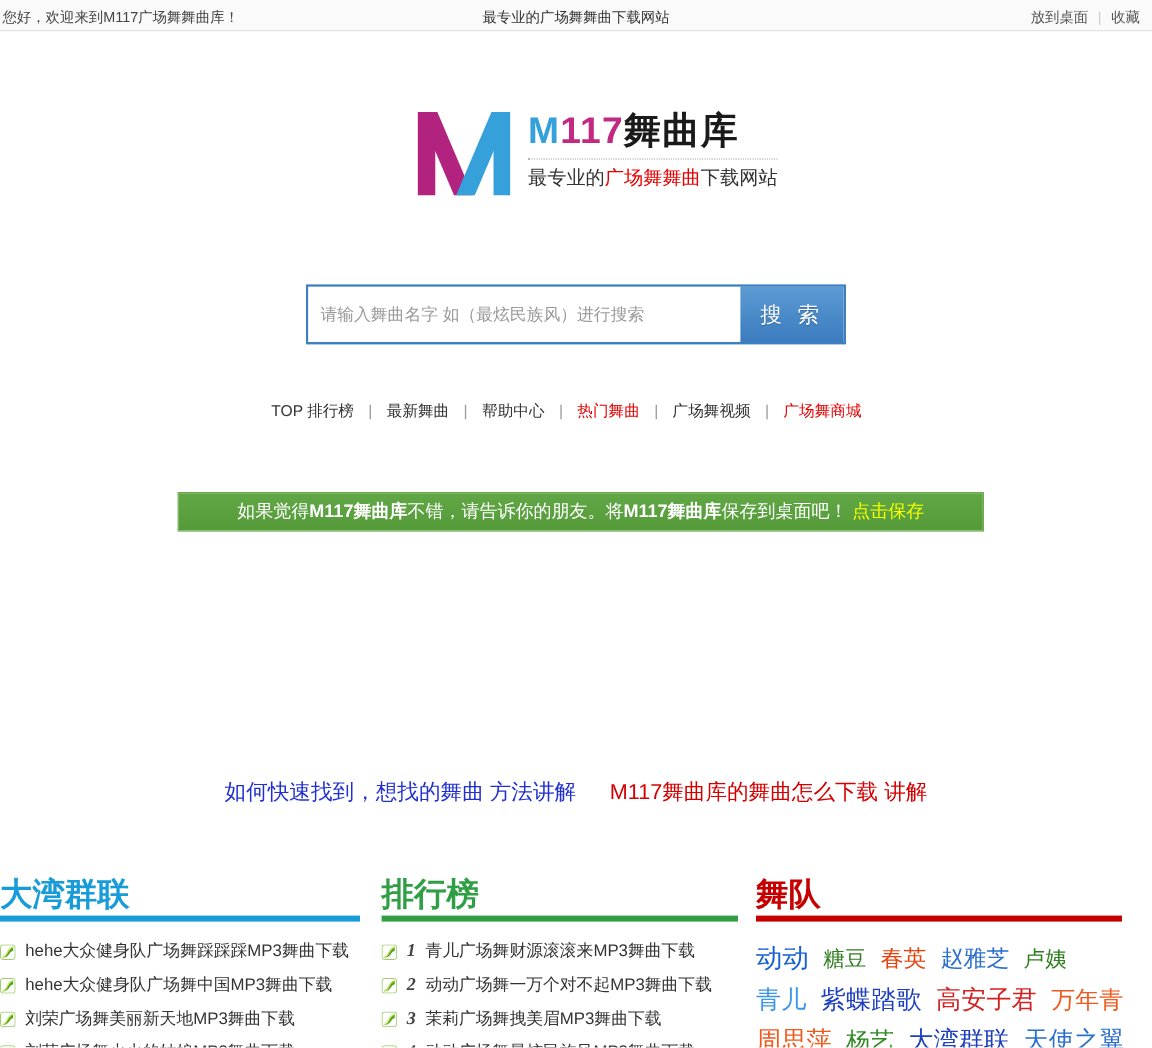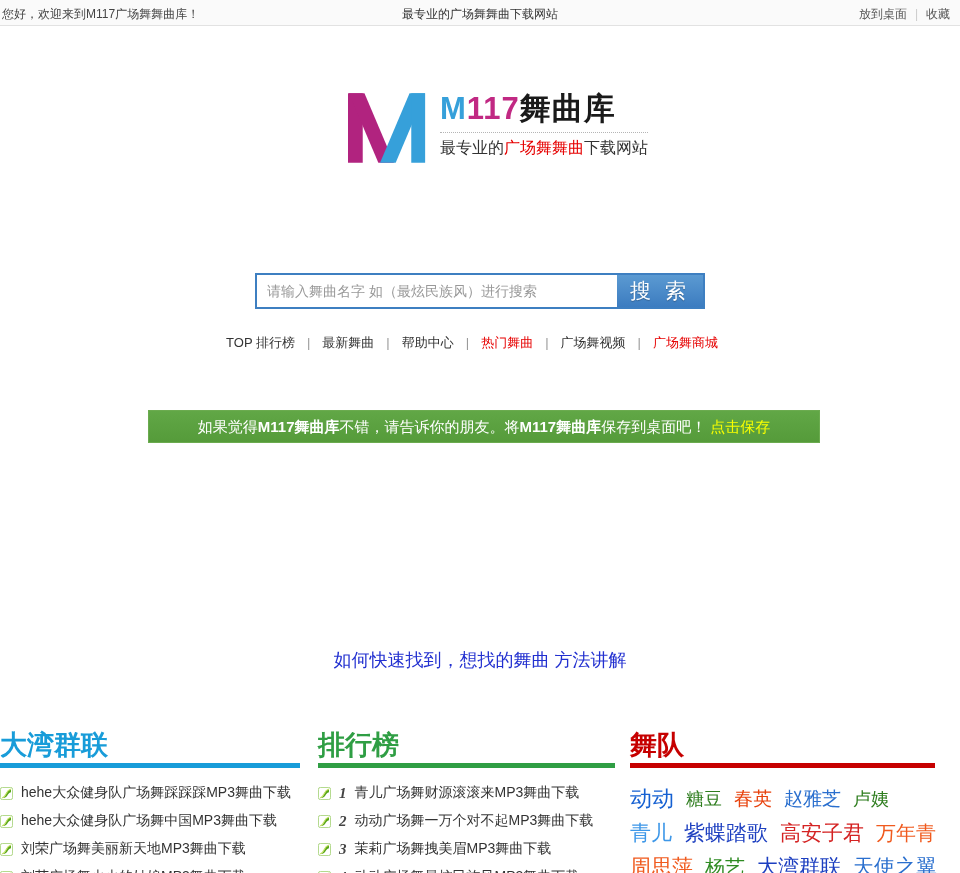--- a/index.html
+++ b/index.html
@@ -22,27 +22,27 @@
   .logo-m { width:78px; height:72px; display:block; }
   .logo-title { font-size:31px; font-weight:bold; letter-spacing:1px; line-height:34px; }
   .logo-title .lm   { color:#36a0da; }
   .logo-title .l117 { color:#c12983; }
   .logo-title .lsuf { color:#1a1a1a; }
   .logo-dotted { border-top:1px dotted #b5b5b5; margin:6px 0 5px 0; }
   .logo-sub { font-size:16px; color:#333; }
   .logo-sub .red { color:#e60000; }
 
   
-  .searchbar { position:absolute; top:237px; left:255px; width:450px; height:36px;
-               border:2px solid #3e7fc1; display:flex; background:#fff;margin-top:36px; }
+  .searchbar { position:absolute; top:237px; left:255px; width:450px; height:50px;
+               border:2px solid #3e7fc1; display:flex; background:#fff; }
   .searchbar input { flex:1; border:none; outline:none; padding:0 10px; font-size:14px;
                      color:#333; font-family:inherit; }
   .searchbar input::placeholder { color:#999; }
   .searchbar button { width:86px; border:none; cursor:pointer; color:#fff;
-                      font-size:21px; letter-spacing:4px; font-family:inherit;
+                      font-size:18px; letter-spacing:4px; font-family:inherit;
                       background:linear-gradient(#5b9ad2,#3c7cc0);
                       text-shadow:0 1px 1px rgba(0,0,0,.25); }
 
   
   .nav { position:absolute; top:334px; left:0; width:944px; text-align:center;
          font-size:13px; color:#333; }
   .nav a { text-decoration:none; cursor:pointer; margin:0 6px; }
   .nav .nav-sep { color:#999; margin:0 6px; }
 
   
@@ -104,20 +104,21 @@
   <input type="text" placeholder="请输入舞曲名字 如（最炫民族风）进行搜索" style="">
   <button>搜 索</button>
 </div>
 
 <div class="nav"><a style="color: rgb(51, 51, 51);">TOP 排行榜</a><span class="nav-sep">|</span><a style="color: rgb(51, 51, 51);">最新舞曲</a><span class="nav-sep">|</span><a style="color: rgb(51, 51, 51);">帮助中心</a><span class="nav-sep">|</span><a style="color: rgb(230, 0, 0);">热门舞曲</a><span class="nav-sep">|</span><a style="color: rgb(51, 51, 51);">广场舞视频</a><span class="nav-sep">|</span><a style="color: rgb(230, 0, 0);">广场舞商城</a></div>
 
 <div class="banner"><span>如果觉得</span><b>M117舞曲库</b><span>不错，请告诉你的朋友。将</span><b>M117舞曲库</b><span>保存到桌面吧！</span><a class="cta">点击保存</a></div>
 
 <div class="promo">
   <span class="p-blue">如何快速找到，想找的舞曲 方法讲解</span>
+  <span class="p-red">M117舞曲库的舞曲怎么下载 讲解</span>
 </div>
 
 <div class="cols">
   <section class="col col-latest">
     <h2 style="color: rgb(24, 156, 217);">大湾群联</h2>
     <div class="rule" style="background: rgb(24, 156, 217);"></div>
     <ul>
         <li>
           <svg width="13" height="13" viewBox="0 0 16 16" style="flex:none">
             <rect x="0.5" y="0.5" width="15" height="15" rx="2.5" fill="#ffffff" stroke="#9acc66"></rect>

